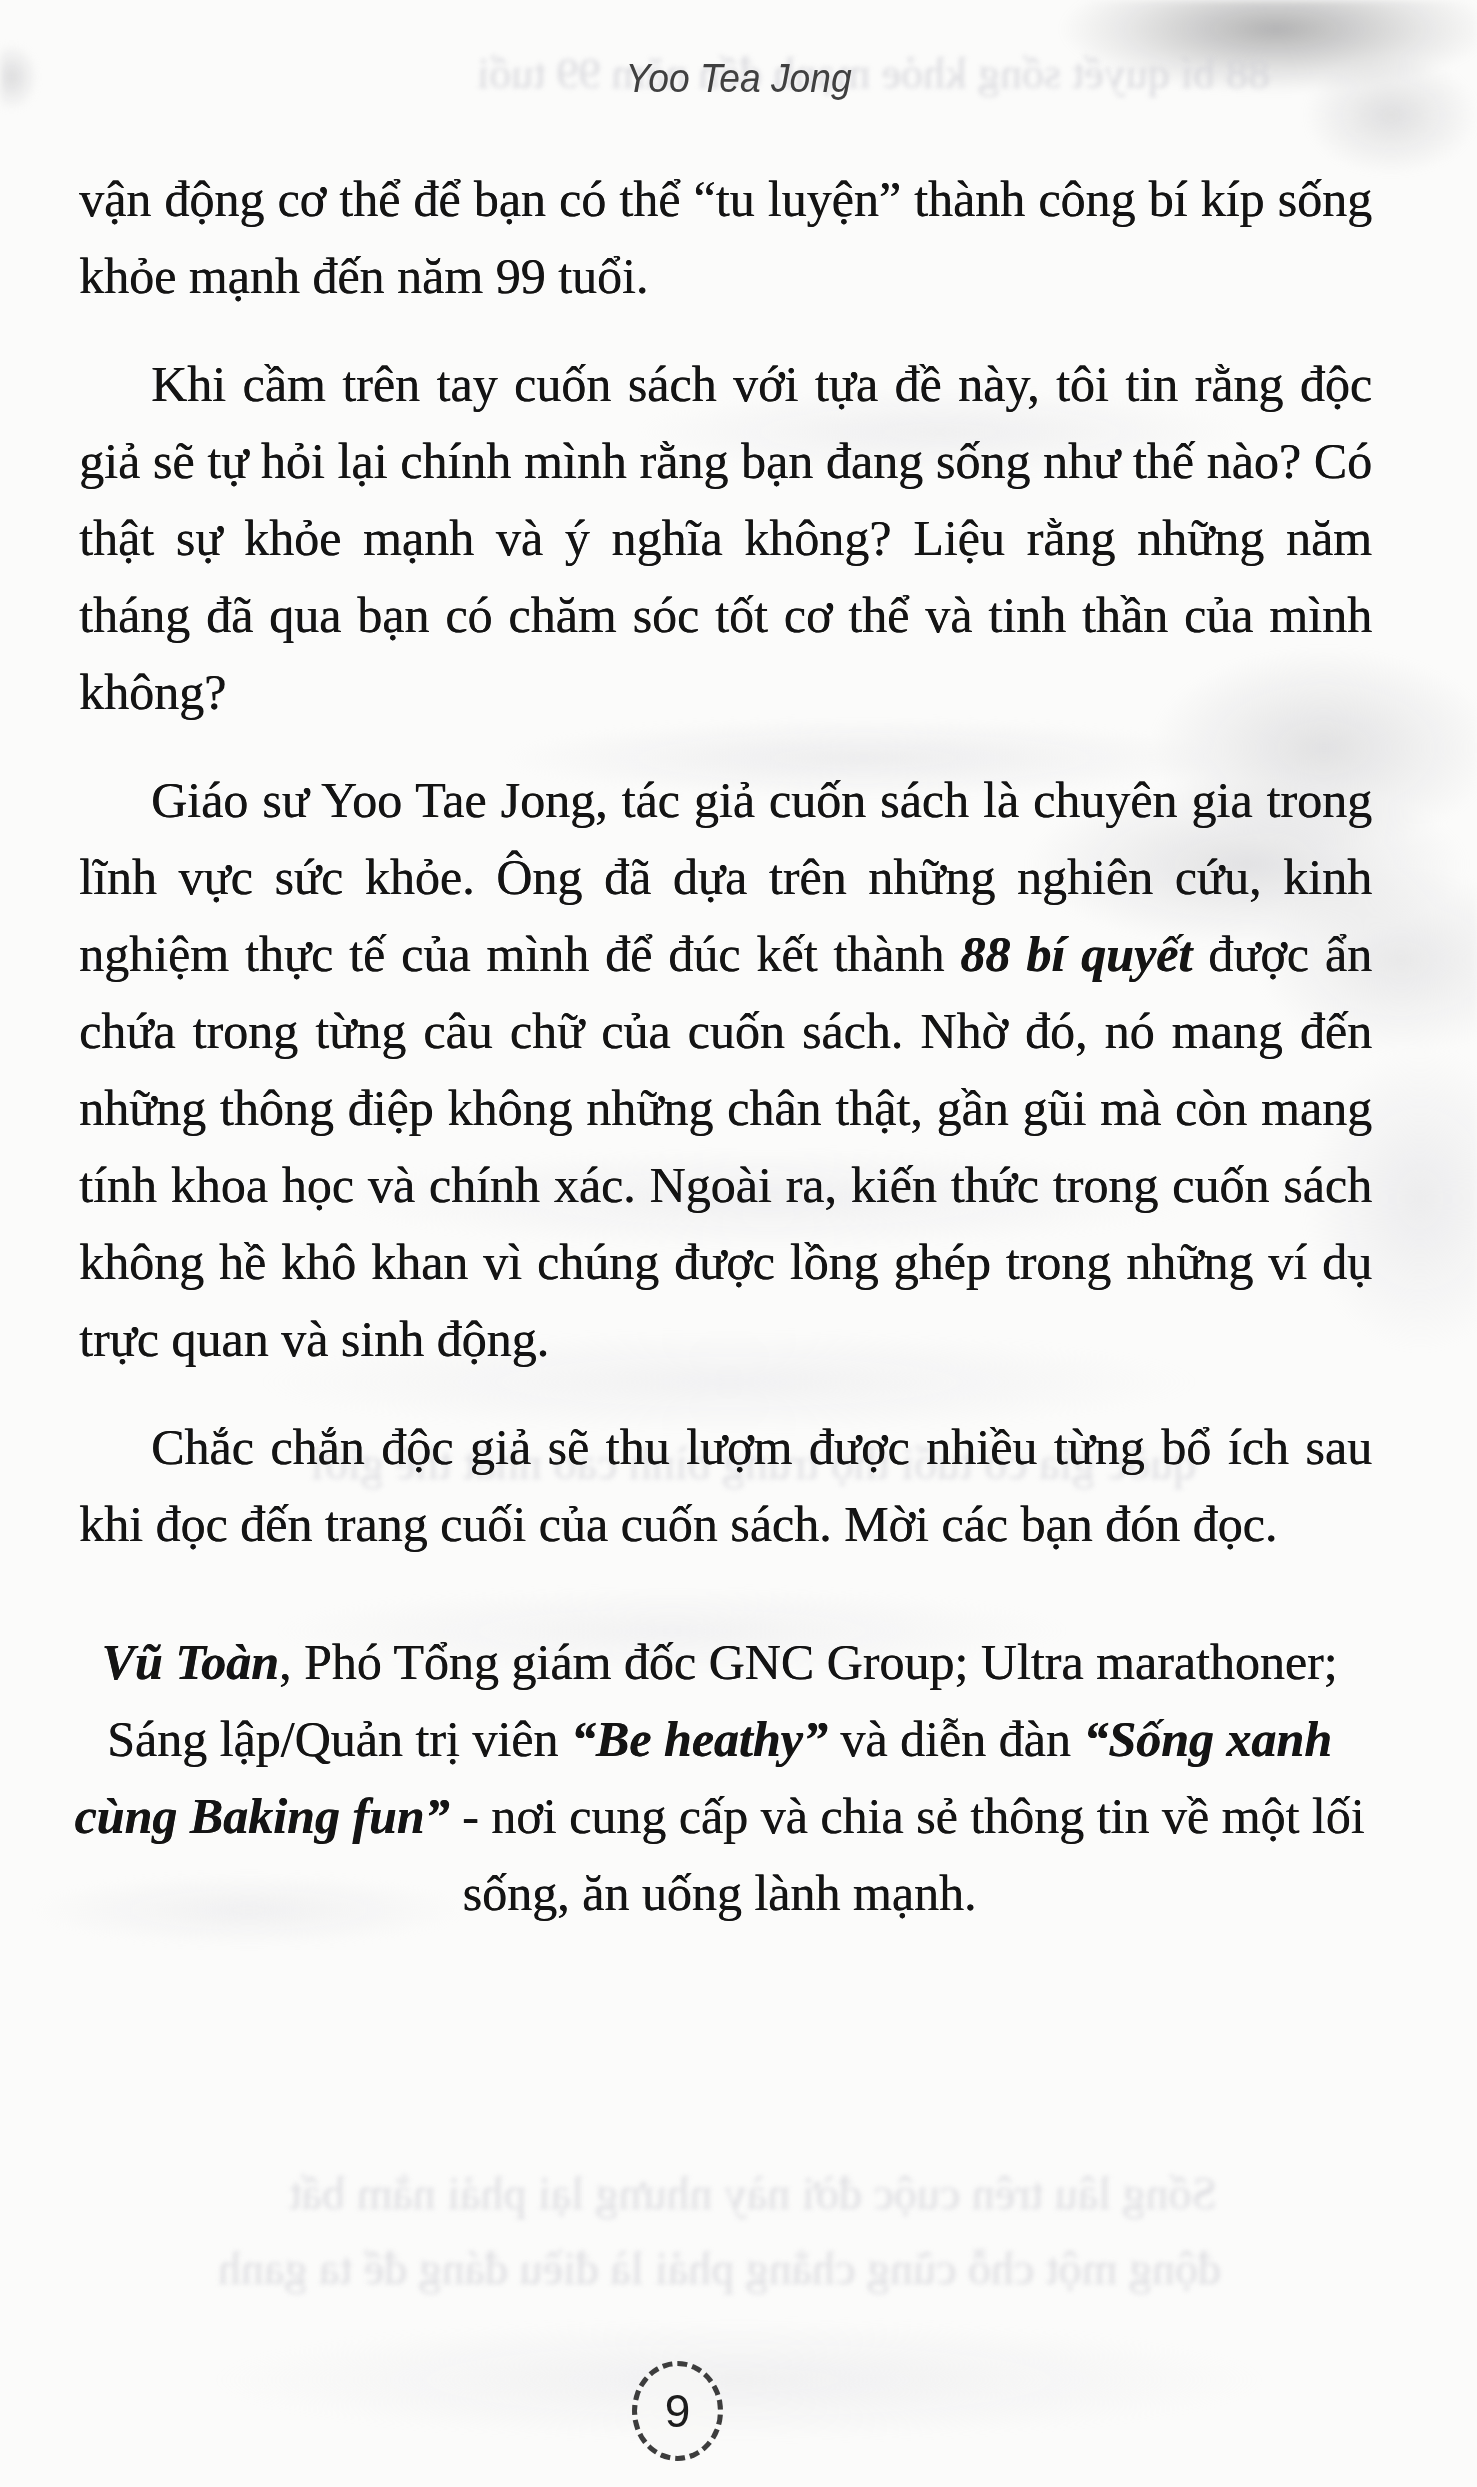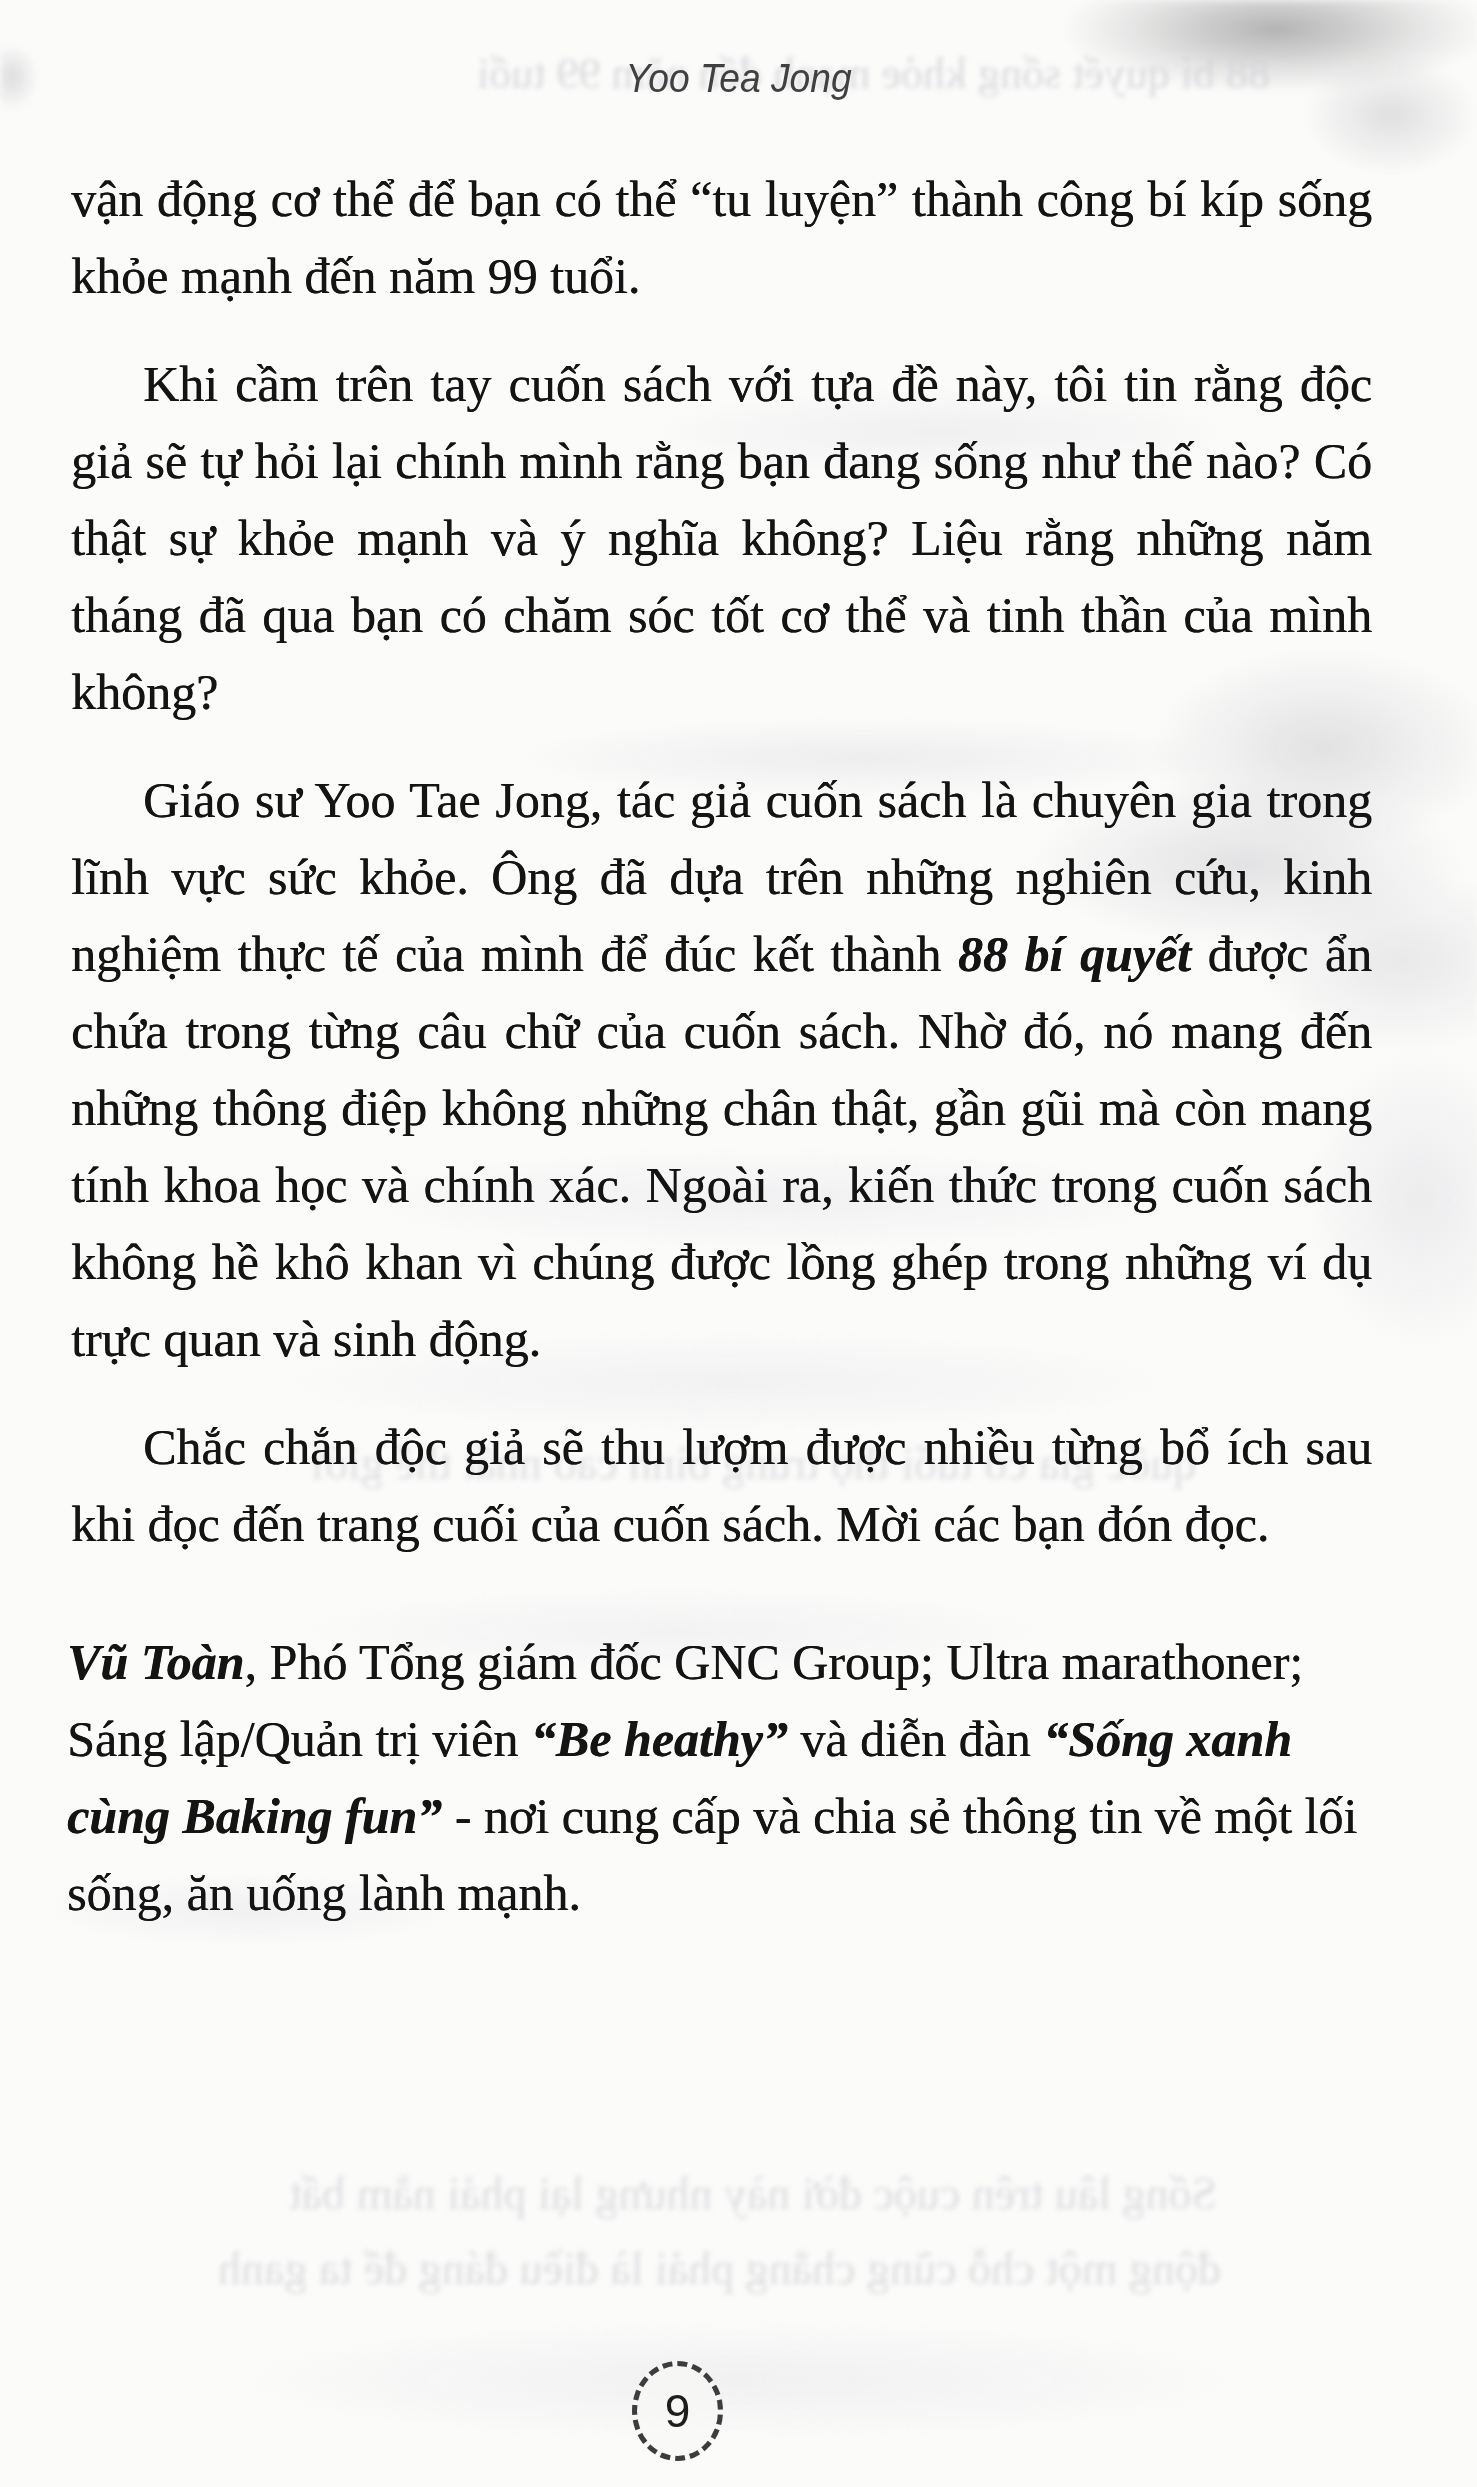--- a/index.html
+++ b/index.html
@@ -68,26 +68,26 @@
     position: absolute;
     top: 161px;
     left: 67px;
     width: 1305px;
     font-size: 50px;
     line-height: 77px;
     color: #141414;
     text-align: justify;
     text-shadow: 0.4px 0 0 currentColor;
   }
-  .para { margin: 0 0 31px 4px; text-indent: 72px; }
+  .para { margin: 0 0 31px 12px; text-indent: 72px; }
   .para.no-indent { text-indent: 0; }
   .italic { font-style: italic; font-weight: bold; }
   .signature {
     margin-top: 61px;
-    text-align: left;
+    text-align: center;
     text-indent: 0;
   }
   .sig-name { font-style: italic; font-weight: bold; }
 
   .page-num-badge {
     position: absolute;
     left: 632px;
     top: 2361px;
     width: 81px;
     height: 90px;

